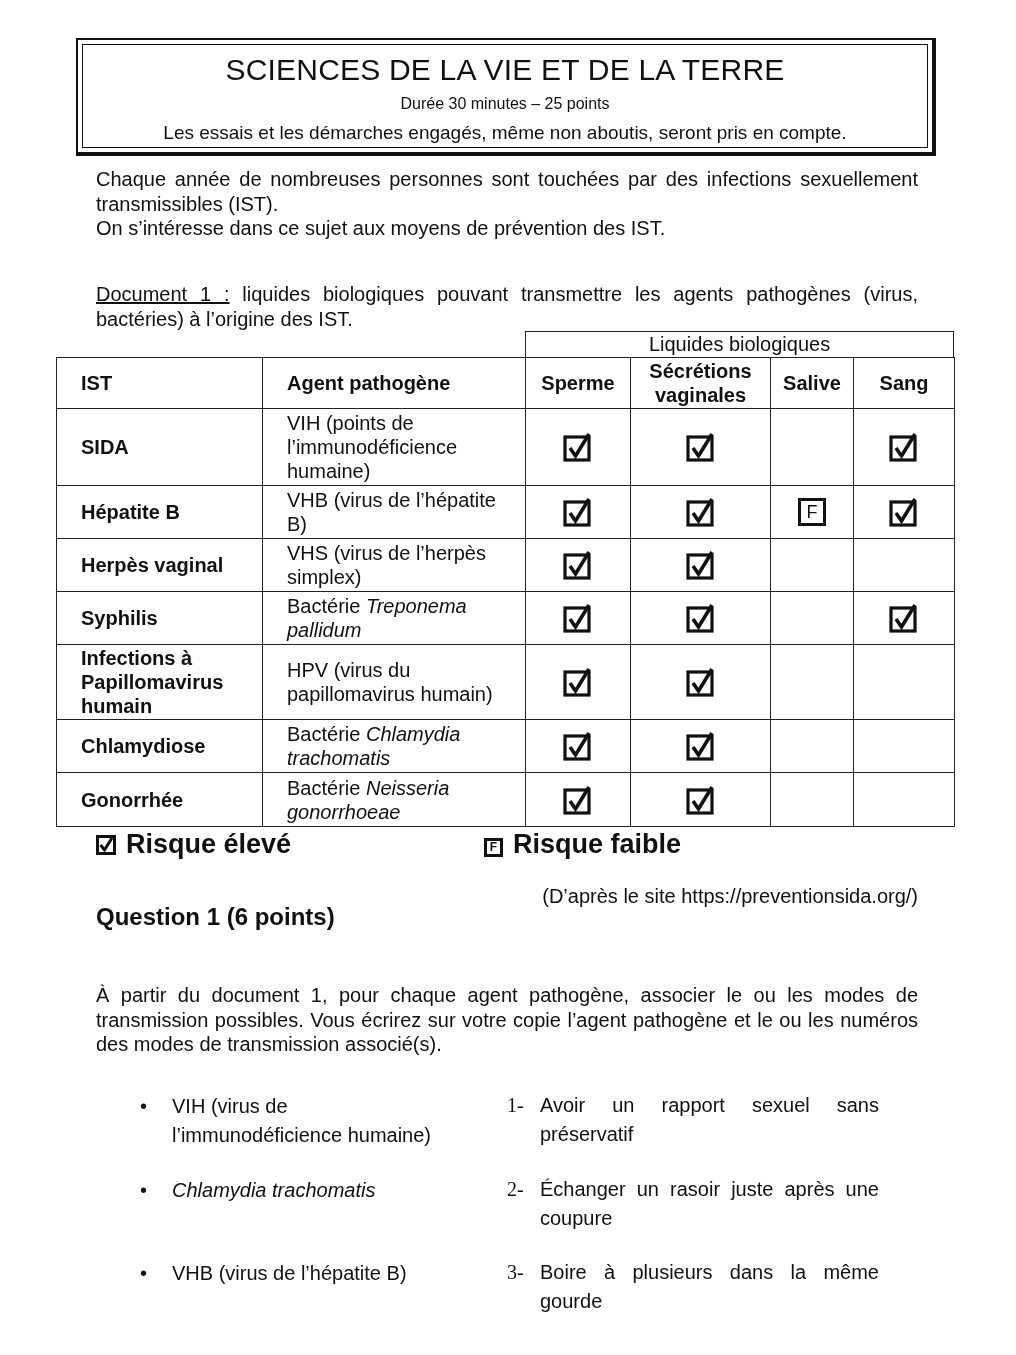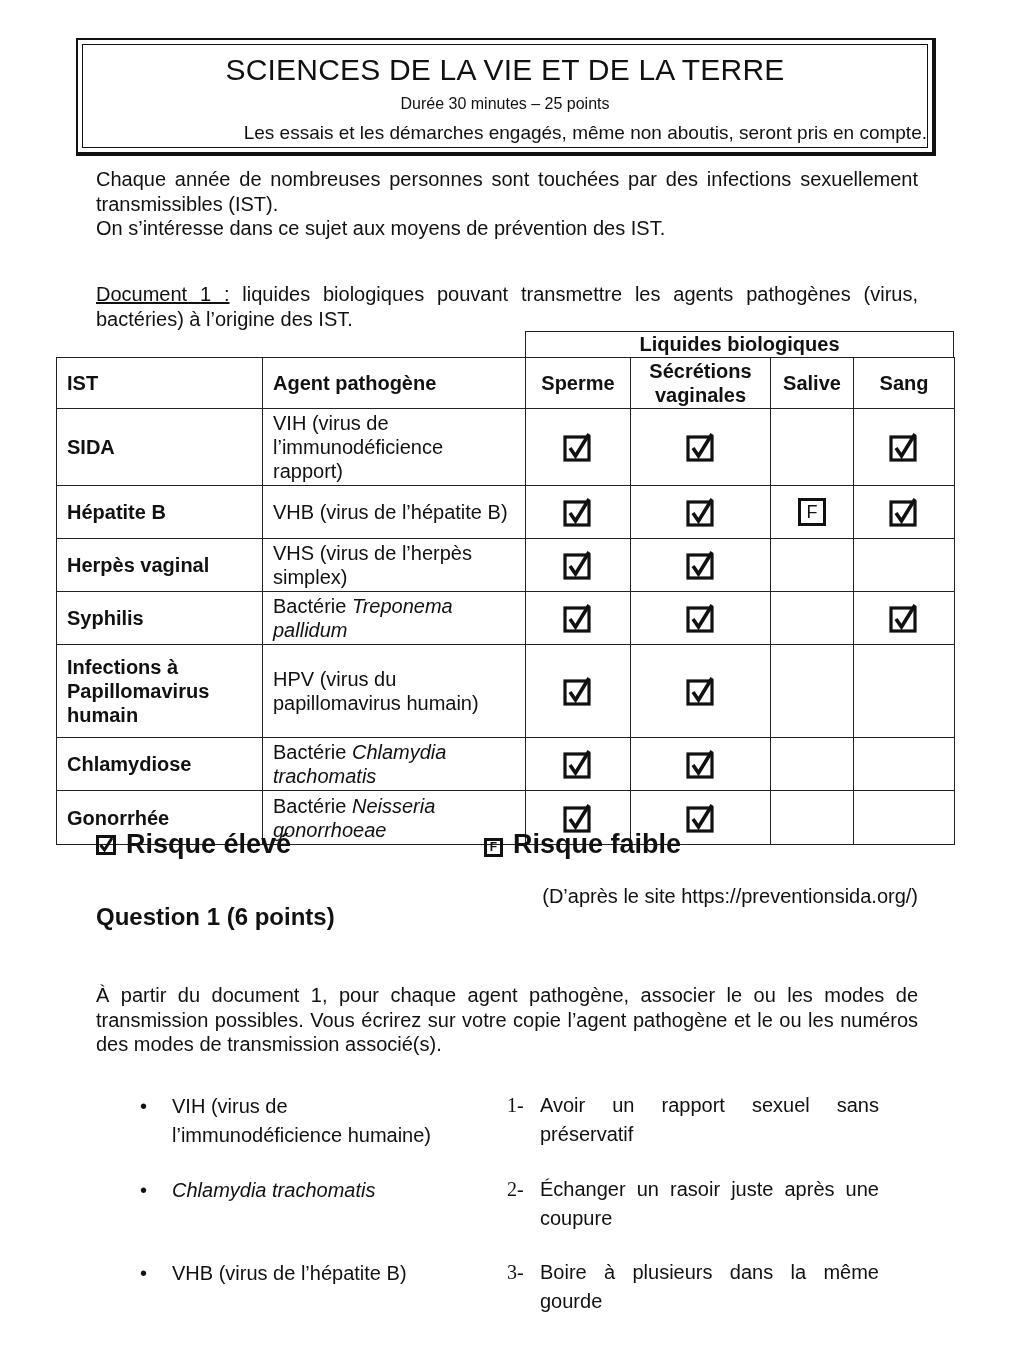--- a/index.html
+++ b/index.html
@@ -3,31 +3,31 @@
 <meta charset="utf-8">
 <style>
   html, body { margin:0; padding:0; background:#ffffff; }
   body { width:1016px; height:1355px; position:relative; overflow:hidden; font-family:"Liberation Sans", sans-serif; color:#111; }
 
   
   .hdr-outer { position:absolute; left:76px; top:38px; width:860px; height:118px; border:2px solid #111; border-right-width:4px; border-bottom-width:4px; box-sizing:border-box; }
   .hdr-inner { position:absolute; left:4px; top:4px; right:4px; bottom:4px; border:1.5px solid #111; text-align:center; }
   .hdr-title { font-weight:normal; font-size:30px; margin-top:8px; line-height:34px; letter-spacing:0.2px; }
   .hdr-sub { font-size:16px; line-height:30px; margin-top:2px; }
-  .hdr-note { font-size:19px; line-height:24px; margin-top:2px;text-align:right; }
+  .hdr-note { font-size:19px; line-height:24px; margin-top:2px; }
 
   .para { position:absolute; left:96px; width:822px; font-size:20px; line-height:24.5px; text-align:justify; }
   .intro { top:167px; }
   .doc1 { top:282px; }
   .doc1 .doc-label { text-decoration:underline; }
 
   
-  .liq-head { position:absolute; left:525px; top:331px; width:429px; height:27px; border:1.3px solid #222; box-sizing:border-box; text-align:center; font-weight:bold; font-size:20px; line-height:25px; }
+  .liq-head { position:absolute; left:525px; top:331px; width:429px; height:27px; border:1.3px solid #222; box-sizing:border-box; text-align:center; font-weight:normal; font-size:20px; line-height:25px; }
   table.ist { position:absolute; left:56px; top:357px; border-collapse:collapse; font-size:20px; }
-  table.ist td, table.ist th { border:1.3px solid #222; padding:0 10px; vertical-align:middle; line-height:24px; }
+  table.ist td, table.ist th { border:1.3px solid #222; padding:0 24px; vertical-align:middle; line-height:24px; }
   table.ist th { font-weight:bold; text-align:left; }
   table.ist th.c { text-align:center; padding:0 4px; }
   table.ist td.ist-name { font-weight:bold;margin-top:32px; }
   table.ist td.box { text-align:center; padding:0; }
   .chk { display:inline-block; width:30px; height:30px; vertical-align:middle; }
   .faible { display:inline-block; width:28px; height:28px; border:3px solid #111; box-sizing:border-box; font-size:18px; line-height:22px; text-align:center; vertical-align:middle; font-weight:normal; }
 
   .legend { position:absolute; top:826px; font-weight:bold; font-size:27px; line-height:36px; }
   .legend .lg-icon { display:inline-block; width:20px; height:20px; vertical-align:-2px; margin-right:10px; }
   .leg1 { left:96px; }
@@ -83,21 +83,21 @@
       <th>Agent pathogène</th>
       <th class="c">Sperme</th>
       <th class="c">Sécrétions vaginales</th>
       <th class="c">Salive</th>
       <th class="c">Sang</th>
     </tr>
   </thead>
   <tbody id="ist-body">
       <tr style="height: 77px;">
         <td class="ist-name">SIDA</td>
-        <td><span>VIH (virus de l’immunodéficience rapport)</span><span class="it"></span></td>
+        <td><span>VIH (points de l’immunodéficience humaine)</span><span class="it"></span></td>
         <td class="box"><svg class="chk" viewBox="0 0 30 30">
             <rect x="2" y="5" width="24" height="23" fill="none" stroke="#111" stroke-width="3.2"></rect>
             <path d="M7 16 L12.5 24 L26 2" fill="none" stroke="#111" stroke-width="3.6" stroke-linejoin="miter"></path>
           </svg></td>
         <td class="box"><svg class="chk" viewBox="0 0 30 30">
             <rect x="2" y="5" width="24" height="23" fill="none" stroke="#111" stroke-width="3.2"></rect>
             <path d="M7 16 L12.5 24 L26 2" fill="none" stroke="#111" stroke-width="3.6" stroke-linejoin="miter"></path>
           </svg></td>
         <td class="box"></td>
         <td class="box"><svg class="chk" viewBox="0 0 30 30">
@@ -146,21 +146,21 @@
         <td class="box"><svg class="chk" viewBox="0 0 30 30">
             <rect x="2" y="5" width="24" height="23" fill="none" stroke="#111" stroke-width="3.2"></rect>
             <path d="M7 16 L12.5 24 L26 2" fill="none" stroke="#111" stroke-width="3.6" stroke-linejoin="miter"></path>
           </svg></td>
         <td class="box"></td>
         <td class="box"><svg class="chk" viewBox="0 0 30 30">
             <rect x="2" y="5" width="24" height="23" fill="none" stroke="#111" stroke-width="3.2"></rect>
             <path d="M7 16 L12.5 24 L26 2" fill="none" stroke="#111" stroke-width="3.6" stroke-linejoin="miter"></path>
           </svg></td>
       </tr>
-      <tr style="height: 93px;">
+      <tr style="height: 75px;">
         <td class="ist-name">Infections à Papillomavirus humain</td>
         <td><span>HPV (virus du papillomavirus humain)</span><span class="it"></span></td>
         <td class="box"><svg class="chk" viewBox="0 0 30 30">
             <rect x="2" y="5" width="24" height="23" fill="none" stroke="#111" stroke-width="3.2"></rect>
             <path d="M7 16 L12.5 24 L26 2" fill="none" stroke="#111" stroke-width="3.6" stroke-linejoin="miter"></path>
           </svg></td>
         <td class="box"><svg class="chk" viewBox="0 0 30 30">
             <rect x="2" y="5" width="24" height="23" fill="none" stroke="#111" stroke-width="3.2"></rect>
             <path d="M7 16 L12.5 24 L26 2" fill="none" stroke="#111" stroke-width="3.6" stroke-linejoin="miter"></path>
           </svg></td>

